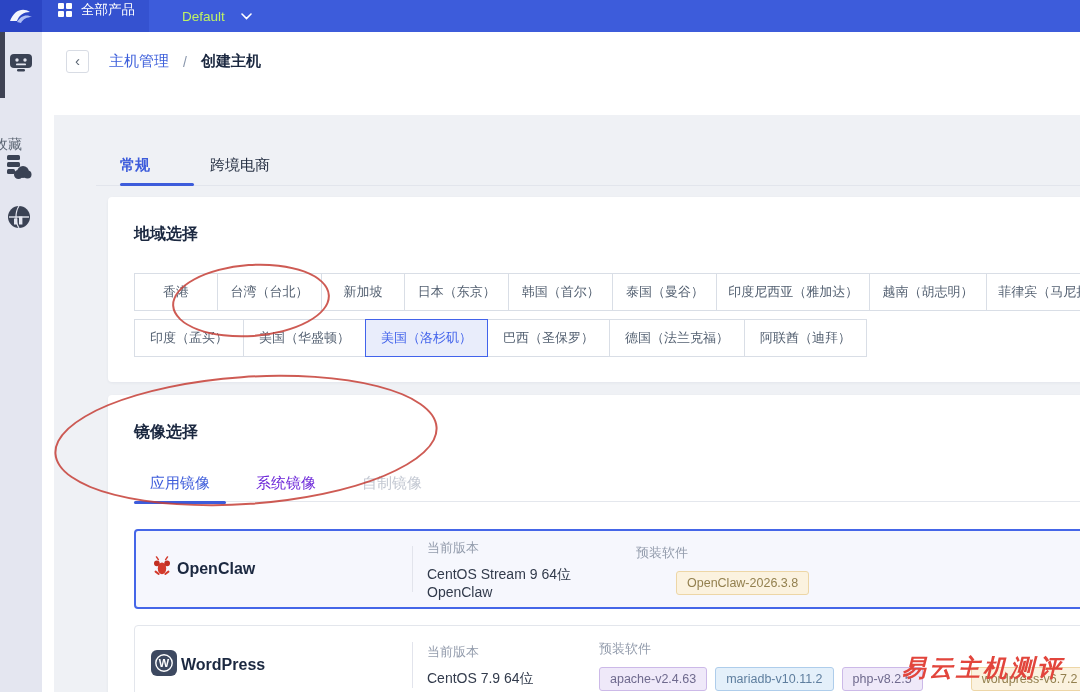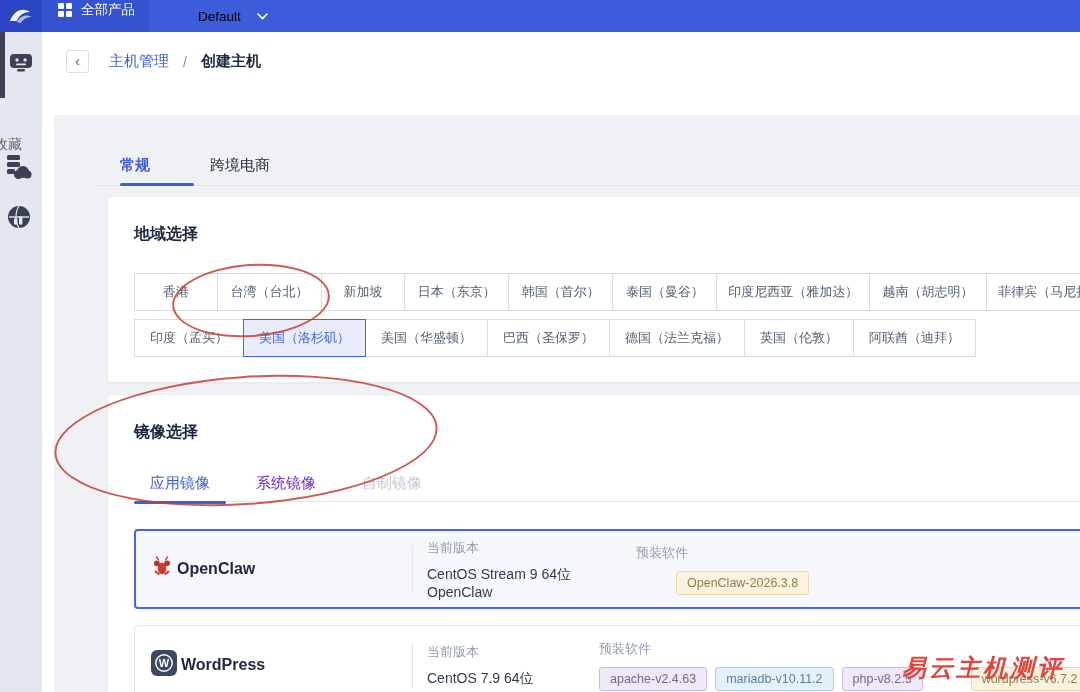--- a/index.html
+++ b/index.html
@@ -4,21 +4,21 @@
 <style>
   * { margin:0; padding:0; box-sizing:border-box; }
   html,body { width:1080px; height:692px; }
   body { font-family:"Liberation Sans","DejaVu Sans",sans-serif; }
   .app { position:relative; width:1080px; height:692px; overflow:hidden; background:#fff; }
 
   
   .navbar { position:absolute; left:0; top:0; width:1080px; height:32px; background:#3d5cdb; display:flex; align-items:center; z-index:30; }
   .logo-block { width:42px; height:32px; background:#2b45c4; display:flex; align-items:center; justify-content:center; flex:0 0 42px; }
   .nav-products { height:32px; background:#3552d0; display:flex; align-items:center; padding:0 14px 12px 16px; gap:9px; color:#fff; font-size:13.5px; }
-  .nav-default { display:flex; align-items:center; gap:16px; color:#000000; font-size:13.5px; margin-left:49px; }
+  .nav-default { display:flex; align-items:center; gap:16px; color:#bef264; font-size:13.5px; margin-left:33px; }
 
   
   .sidebar { position:absolute; left:0; top:32px; width:42px; height:660px; background:#e4e6f0; overflow:hidden; z-index:20; }
   .dark-strip { position:absolute; left:0; top:0; width:5px; height:66px; background:#3f4354; }
   .side-icon { position:absolute; left:8px; }
   .fav-label { position:absolute; left:-6px; top:104px; font-size:14px; color:#5a6472; white-space:nowrap; }
 
   
   .main { position:absolute; left:42px; top:32px; right:0; bottom:0; background:#fff; }
   .gray-panel { position:absolute; left:12px; top:83px; right:0; bottom:0; background:#eff1f5; }
@@ -174,25 +174,24 @@
             <div class="region-btn">新加坡</div>
             <div class="region-btn">日本（东京）</div>
             <div class="region-btn">韩国（首尔）</div>
             <div class="region-btn">泰国（曼谷）</div>
             <div class="region-btn">印度尼西亚（雅加达）</div>
             <div class="region-btn">越南（胡志明）</div>
             <div class="region-btn">菲律宾（马尼拉）</div>
           </div>
           <div class="region-row">
             <div class="region-btn">印度（孟买）</div>
+            <div class="region-btn">美国（华盛顿）</div>
             <div class="region-btn selected">美国（洛杉矶）</div>
-            <div class="region-btn">美国（华盛顿）</div>
             <div class="region-btn">巴西（圣保罗）</div>
             <div class="region-btn">德国（法兰克福）</div>
-            <div class="region-btn">英国（伦敦）</div>
             <div class="region-btn">阿联酋（迪拜）</div>
           </div>
         </div>
     </div>
 
     <div class="card card2">
       <div class="card-title">镜像选择</div>
       <div class="img-tabs">
         <div class="tabline"></div>
       <span class="img-tab active">应用镜像</span><span class="img-tab">系统镜像</span><span class="img-tab disabled">自制镜像</span></div>

